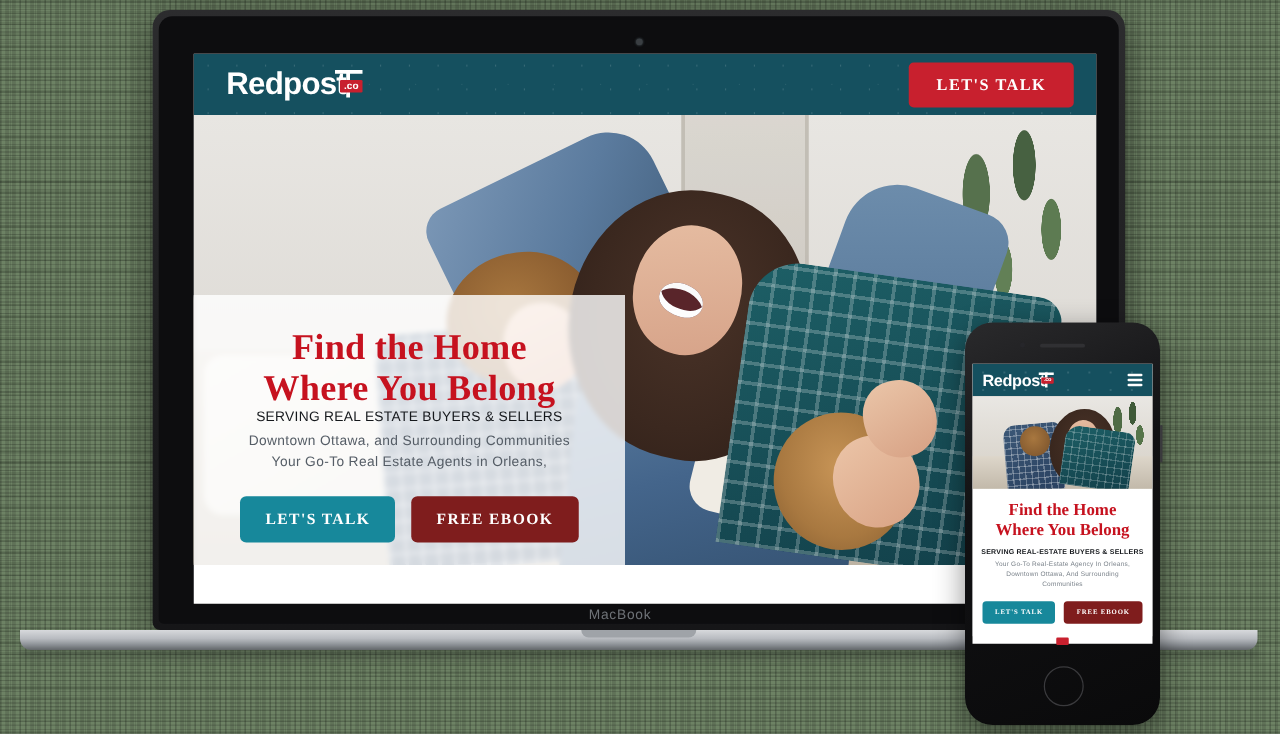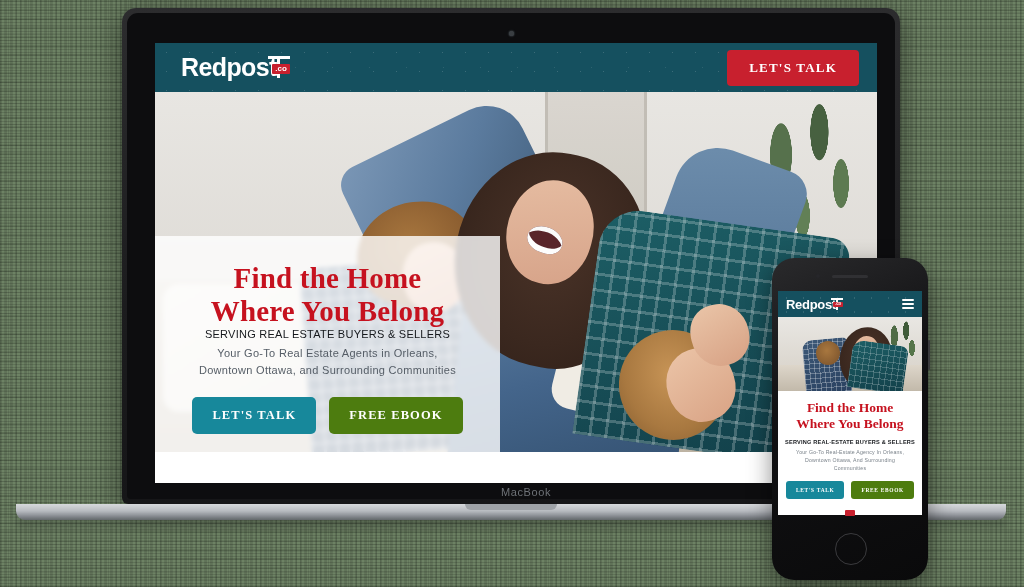--- a/index.html
+++ b/index.html
@@ -401,21 +401,21 @@
     font-weight: bold;
     font-size: 12.5px;
     letter-spacing: 1.1px;
     padding: 11px 20px;
     border-radius: 5px;
     color: #ffffff;
     cursor: pointer;
     white-space: nowrap;
   }
   .btn-teal { background: #17889b; }
-  .btn-navy { background: #4d7c0f; }
+  .btn-navy { background: #7f1d1d; }
 
   
   .base {
     position: absolute;
     left: -106px;
     top: 496px;
     width: 990px;
     height: 16px;
     background: linear-gradient(180deg, #d7d9dc 0%, #b9bcc1 42%, #8d9197 75%, #6f7378 100%);
     border-radius: 0 0 9px 9px;
@@ -437,21 +437,21 @@
     height: 10px;
     background: linear-gradient(180deg, rgba(40,45,40,0.42), rgba(40,45,40,0));
     filter: blur(3px);
   }
   .macbook-word {
     position: absolute;
     left: 50%;
     margin-left: -40px;
     top: 478px;
     width: 80px;
-    text-align: right;
+    text-align: left;
     color: #6e7277;
     font-size: 11px;
     letter-spacing: 0.6px;
   }
 
   
   #phone {
     position: absolute;
     left: 772px;
     top: 258px;
@@ -725,22 +725,22 @@
             <div class="hp-hand"></div>
           </div>
 
           <div class="hero-card">
             <div class="hero-title">
               <div>Find the Home</div>
               <div>Where You Belong</div>
             </div>
             <div class="hero-sub">SERVING REAL ESTATE BUYERS &amp; SELLERS</div>
             <div class="hero-desc">
+              <div>Downtown Ottawa, and Surrounding Communities</div>
               <div>Your Go-To Real Estate Agents in Orleans,</div>
-              <div>Downtown Ottawa, and Surrounding Communities</div>
             </div>
             <div class="hero-btns">
               <div class="btn btn-teal">LET'S TALK</div>
               <div class="btn btn-navy">FREE EBOOK</div>
             </div>
           </div>
 
         </div>
 
       </div>

